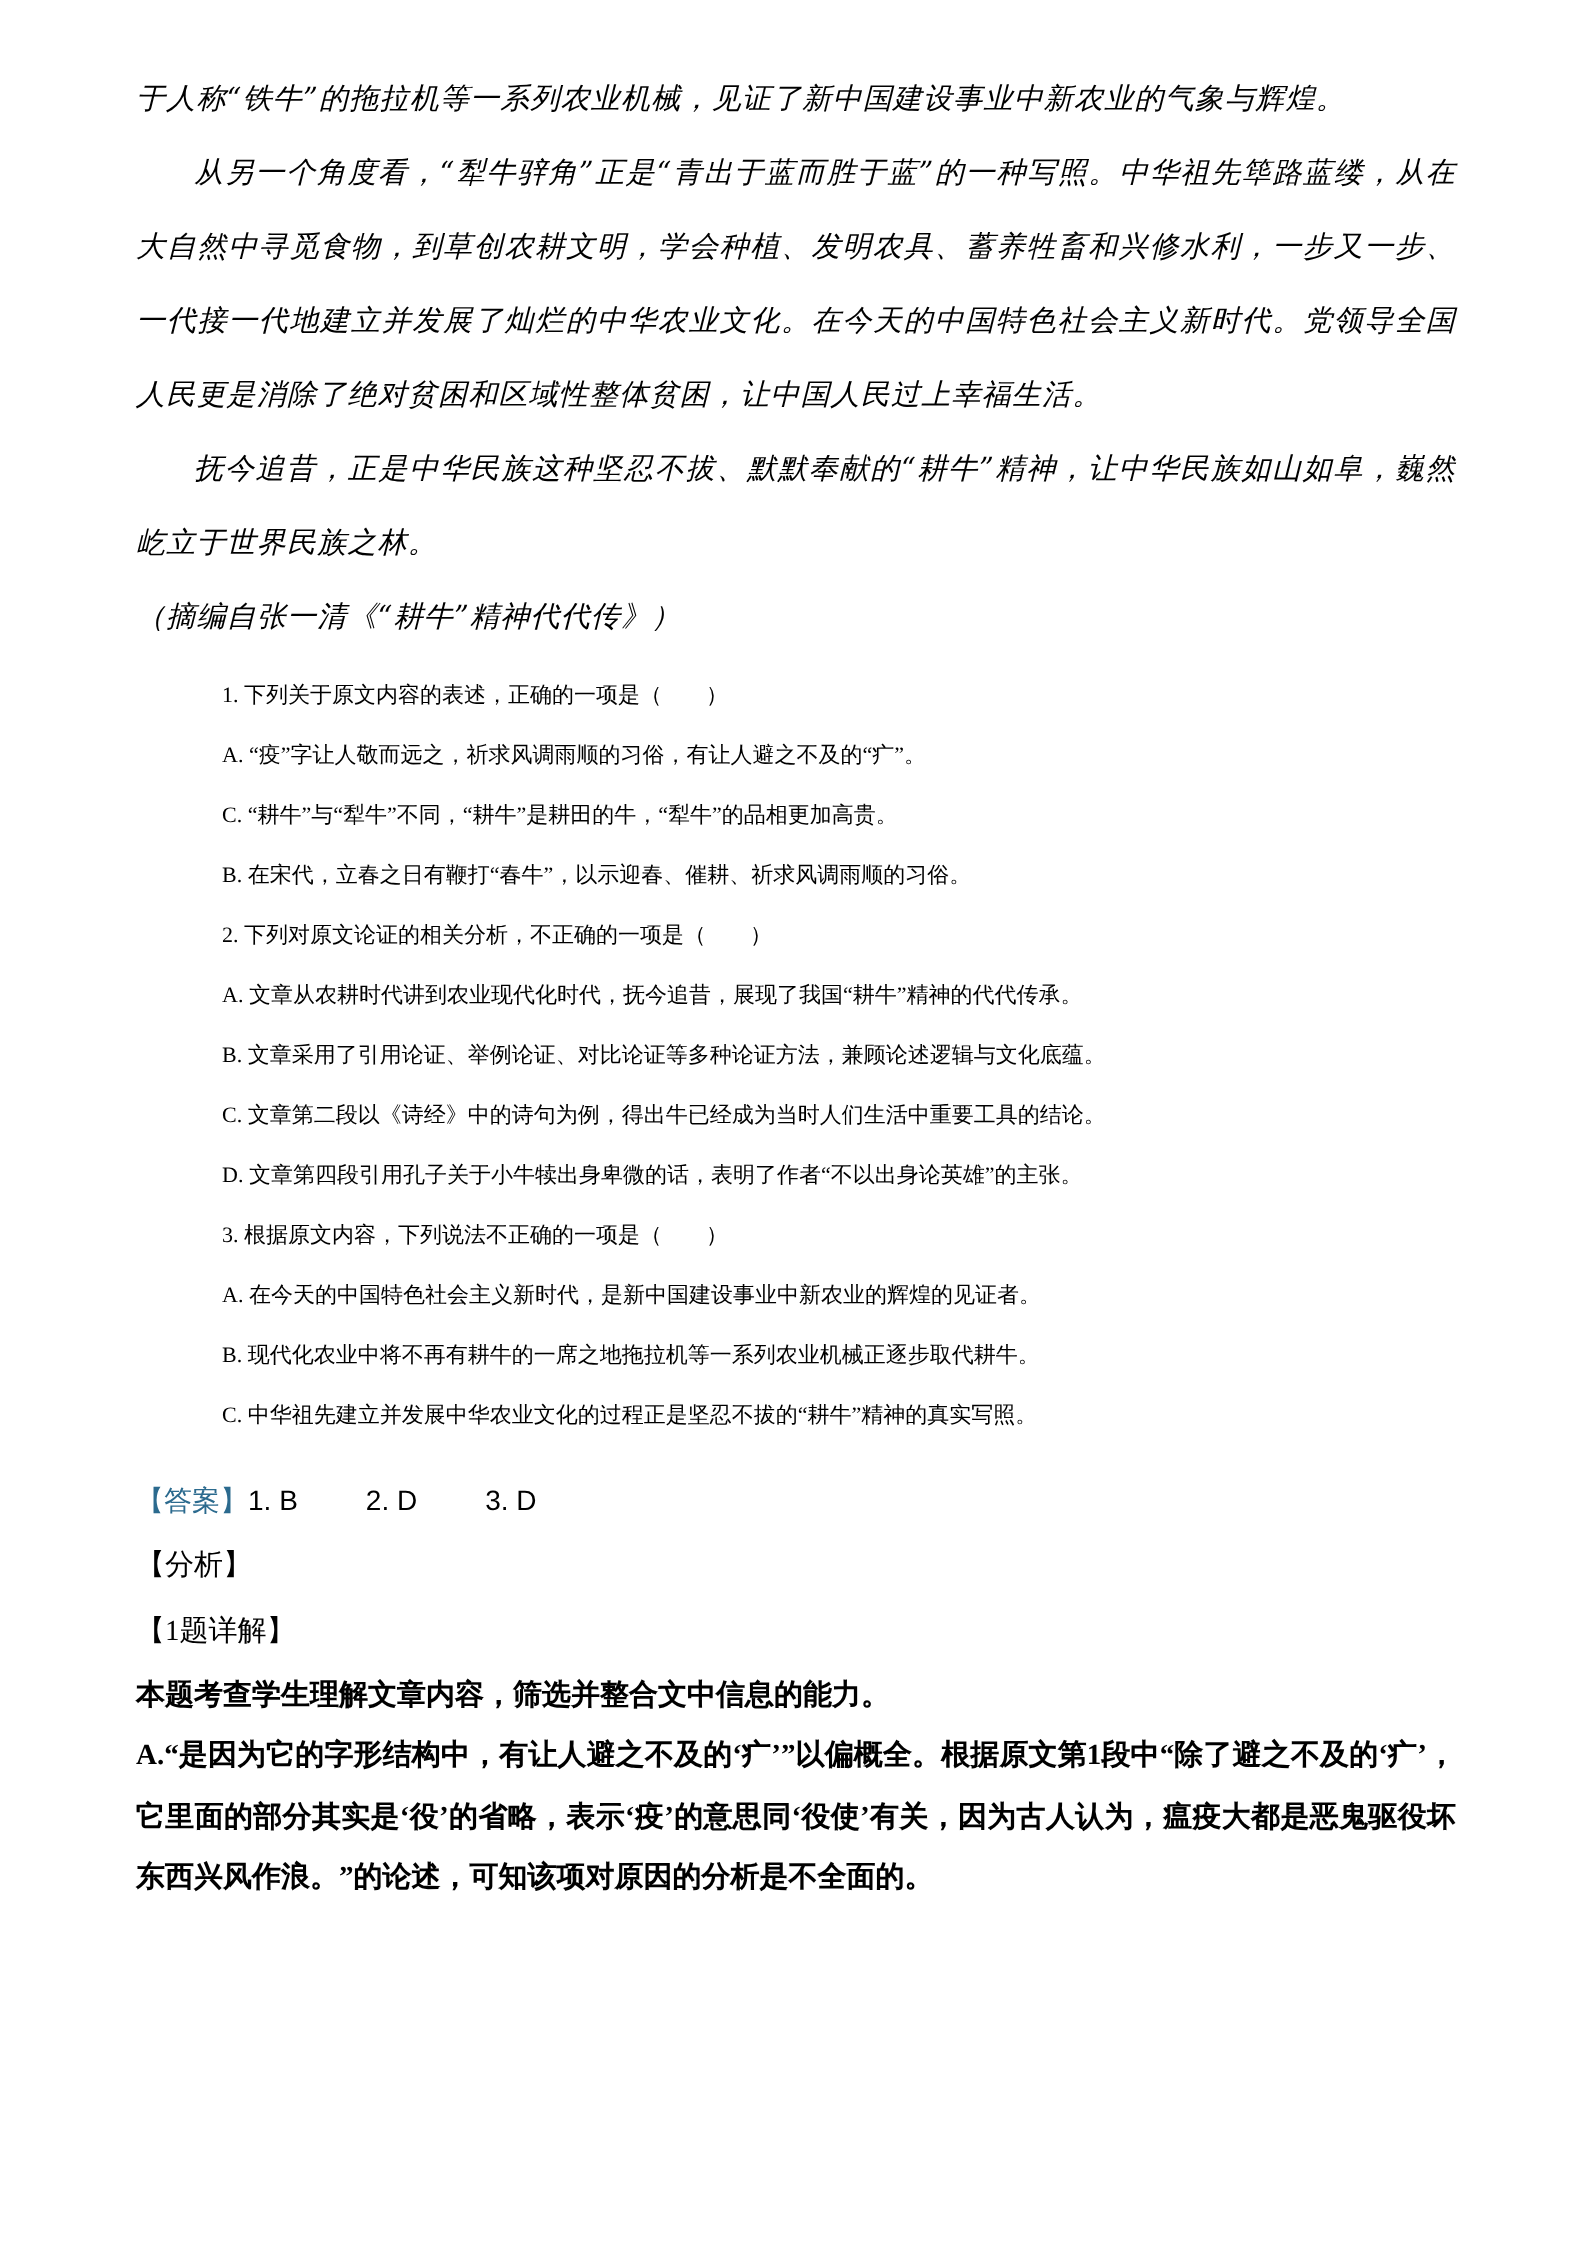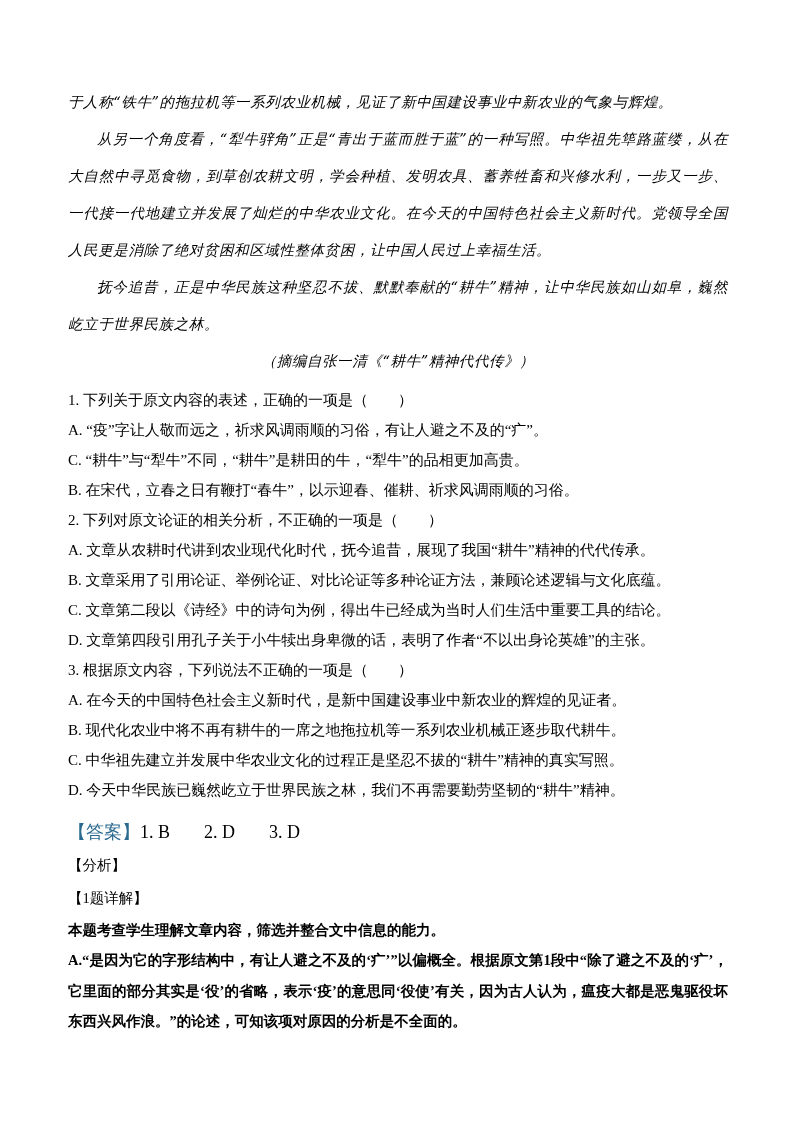--- a/index.html
+++ b/index.html
@@ -6,53 +6,54 @@
     margin: 0;
     padding: 0;
     background: #ffffff;
   }
   .page {
     position: relative;
     width: 794px;
     height: 1123px;
     box-sizing: border-box;
     background: #ffffff;
-    padding: 84px 66px 0 68px;
+    padding: 32px 66px 0 68px;
     color: #000000;
     overflow: hidden;
   }
   
   .passage p {
     margin: 0;
     font-family: "DejaVu Serif", serif;
     font-style: italic;
     font-size: 14.5px;
     line-height: 37px;
     text-align: justify;
     letter-spacing: 0.6px;
   }
   .passage p.indent { text-indent: 2em; }
   .passage p.attribution {
-    text-align: center;
+    text-align: left;
     text-indent: 0;
   }
   
   .qa {
     margin-top: 5px;
     font-family: "Liberation Serif", serif;
-    font-size: 15px;
+    font-size: 11px;
+    margin-left: 43px;
   }
   .qa .line {
     line-height: 30px;
     text-align: justify;
   }
   .answers-line {
     margin-top: 11px;
-    font-family: Liberation Serif, serif;
-    font-size: 18px;
+    font-family: Liberation Sans, sans-serif;
+    font-size: 14px;
     line-height: 33px;
   }
   .answers-line .answer-item { margin-right: 34px; }
   .label-line {
     font-family: "Liberation Serif", serif;
     font-size: 14.5px;
     line-height: 33px;
   }
   .ana-para {
     font-family: "Liberation Serif", serif;
@@ -84,21 +85,20 @@
     <div class="line">2. 下列对原文论证的相关分析，不正确的一项是（　　）</div>
     <div class="line">A. 文章从农耕时代讲到农业现代化时代，抚今追昔，展现了我国“耕牛”精神的代代传承。</div>
     <div class="line">B. 文章采用了引用论证、举例论证、对比论证等多种论证方法，兼顾论述逻辑与文化底蕴。</div>
     <div class="line">C. 文章第二段以《诗经》中的诗句为例，得出牛已经成为当时人们生活中重要工具的结论。</div>
     <div class="line">D. 文章第四段引用孔子关于小牛犊出身卑微的话，表明了作者“不以出身论英雄”的主张。</div>
 
     <div class="line">3. 根据原文内容，下列说法不正确的一项是（　　）</div>
     <div class="line">A. 在今天的中国特色社会主义新时代，是新中国建设事业中新农业的辉煌的见证者。</div>
     <div class="line">B. 现代化农业中将不再有耕牛的一席之地拖拉机等一系列农业机械正逐步取代耕牛。</div>
     <div class="line">C. 中华祖先建立并发展中华农业文化的过程正是坚忍不拔的“耕牛”精神的真实写照。</div>
-    <div class="line">D. 今天中华民族已巍然屹立于世界民族之林，我们不再需要勤劳坚韧的“耕牛”精神。</div>
   </section>
 
   <div class="answers-line">
     <span class="blue" style="color: rgb(43, 106, 142);">【答案】</span><span class="answer-item">1. B</span><span class="answer-item">2. D</span><span class="answer-item">3. D</span>
   </div>
 
   <div class="label-line">【分析】</div>
   <div class="label-line">【1题详解】</div>
 
   <div class="ana-para first">本题考查学生理解文章内容，筛选并整合文中信息的能力。</div>

